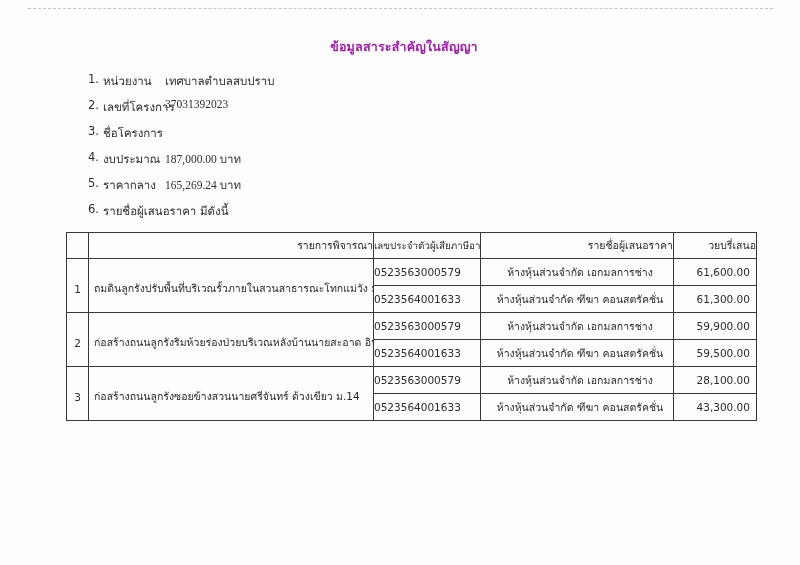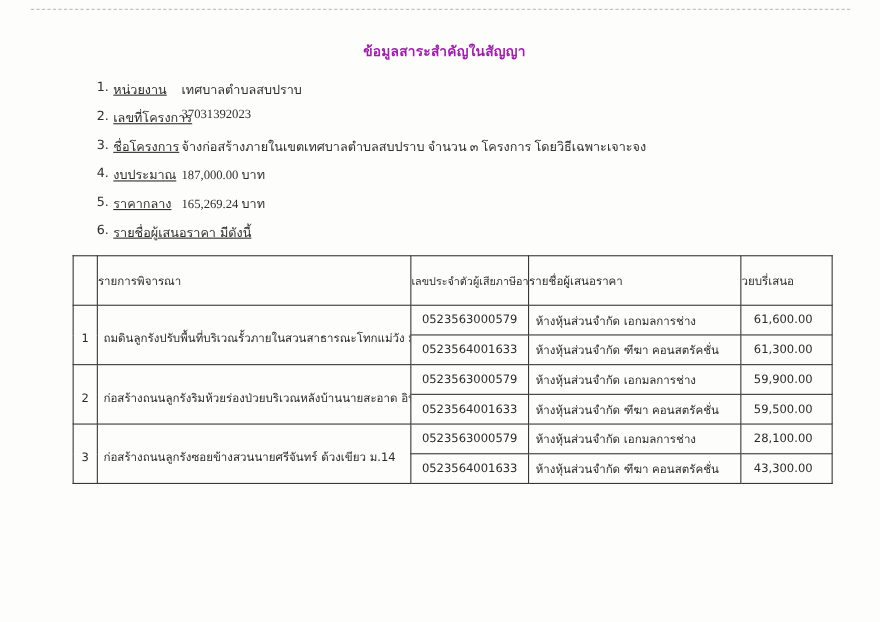--- a/index.html
+++ b/index.html
@@ -26,51 +26,51 @@
     top: 37px; left: 4px; width: 100%;
     text-align: center;
     font-size: 12.5px;
     font-weight: bold;
     letter-spacing: .2px;
     color: #a21caf;
   }
   .fields { position: absolute; top: 72px; left: 88px; width: 660px; }
   .frow { display: flex; height: 26px; align-items: flex-start; font-size: 11.5px; white-space: nowrap; }
   .fno { width: 15px; flex: none; }
-  .flabel { width: 62px; flex: none; text-decoration: underline; }
+  .flabel { width: 62px; flex: none; }
   .fvalue { padding-left: 0; font-family: Liberation Serif, serif; }
   .bid-table {
     position: absolute;
     top: 232px; left: 66px;
     width: 690px;
     border-collapse: collapse;
     table-layout: fixed;
     font-size: 10.5px;
     color: #2b2b2b;
   }
   .bid-table th, .bid-table td {
     border: 1px solid #383838;
     overflow: hidden;
   }
   .bid-table { border: 1.5px solid #2a2a2a; }
   .bid-table thead th {
-    height: 45px;
+    height: 26px;
     font-weight: normal;
-    text-align: left;
+    text-align: right;
     vertical-align: middle;
     font-size: 10.5px;
     white-space: nowrap;
   }
   .bid-table thead th.h-tax { font-size: 9.8px; }
   .bid-table tbody td { height: 27px; vertical-align: middle; }
   .c-no   { text-align: center; vertical-align: top; padding-top: 7px; }
   .c-desc { vertical-align: top; padding: 6px 4px 0 5px; white-space: nowrap; }
-  .c-tax  { text-align: center; }
-  .c-vendor { text-align: left; padding-left: 6px; white-space: nowrap; margin-top: 28px; }
-  .c-price  { text-align: center; padding-right: 6px; }
+  .c-tax  { text-align: left; }
+  .c-vendor { text-align: center; padding-left: 6px; white-space: nowrap; margin-top: 28px; }
+  .c-price  { text-align: right; padding-right: 6px; }
   .col-no { width: 22px; } .col-desc { width: 285px; } .col-tax { width: 107px; }
   .col-vendor { width: 193px; } .col-price { width: 83px; }
 </style>
 </head>
 <body>
 
 <div class="page">
 
   <div class="scan-line-top"></div>
 
@@ -83,21 +83,20 @@
       <span class="fvalue">เทศบาลตำบลสบปราบ</span>
     </div>
     <div class="frow">
       <span class="fno">2.</span>
       <span class="flabel">เลขที่โครงการ</span>
       <span class="fvalue">37031392023</span>
     </div>
     <div class="frow">
       <span class="fno">3.</span>
       <span class="flabel">ชื่อโครงการ</span>
-      <span class="fvalue">จ้างก่อสร้างภายในเขตเทศบาลตำบลสบปราบ จำนวน ๓ โครงการ โดยวิธีเฉพาะเจาะจง</span>
     </div>
     <div class="frow">
       <span class="fno">4.</span>
       <span class="flabel">งบประมาณ</span>
       <span class="fvalue">187,000.00 บาท</span>
     </div>
     <div class="frow">
       <span class="fno">5.</span>
       <span class="flabel">ราคากลาง</span>
       <span class="fvalue">165,269.24 บาท</span>

